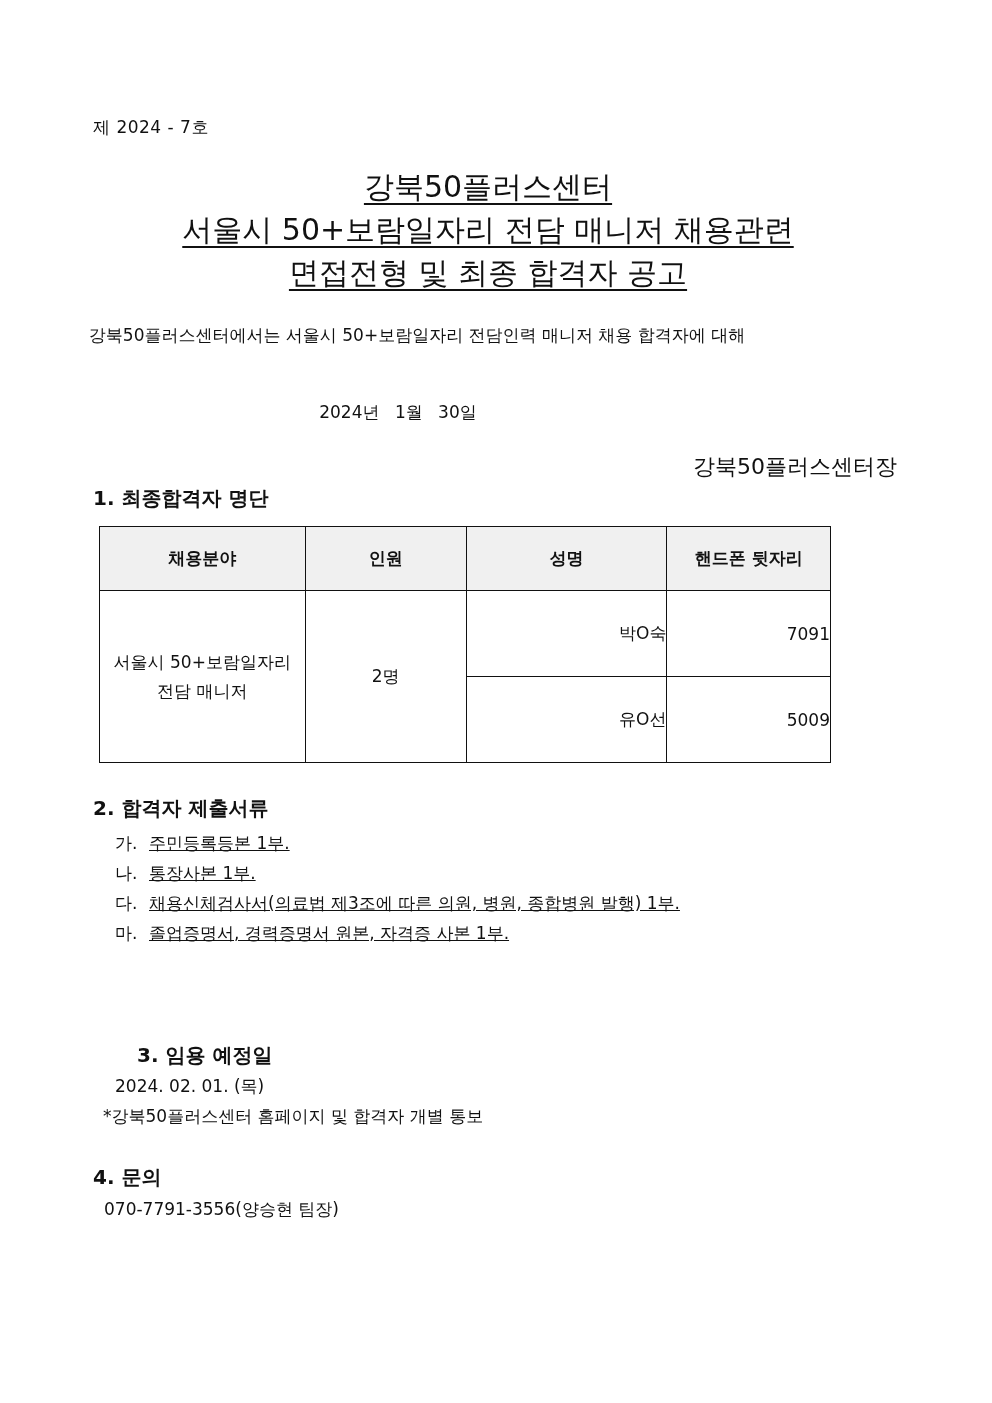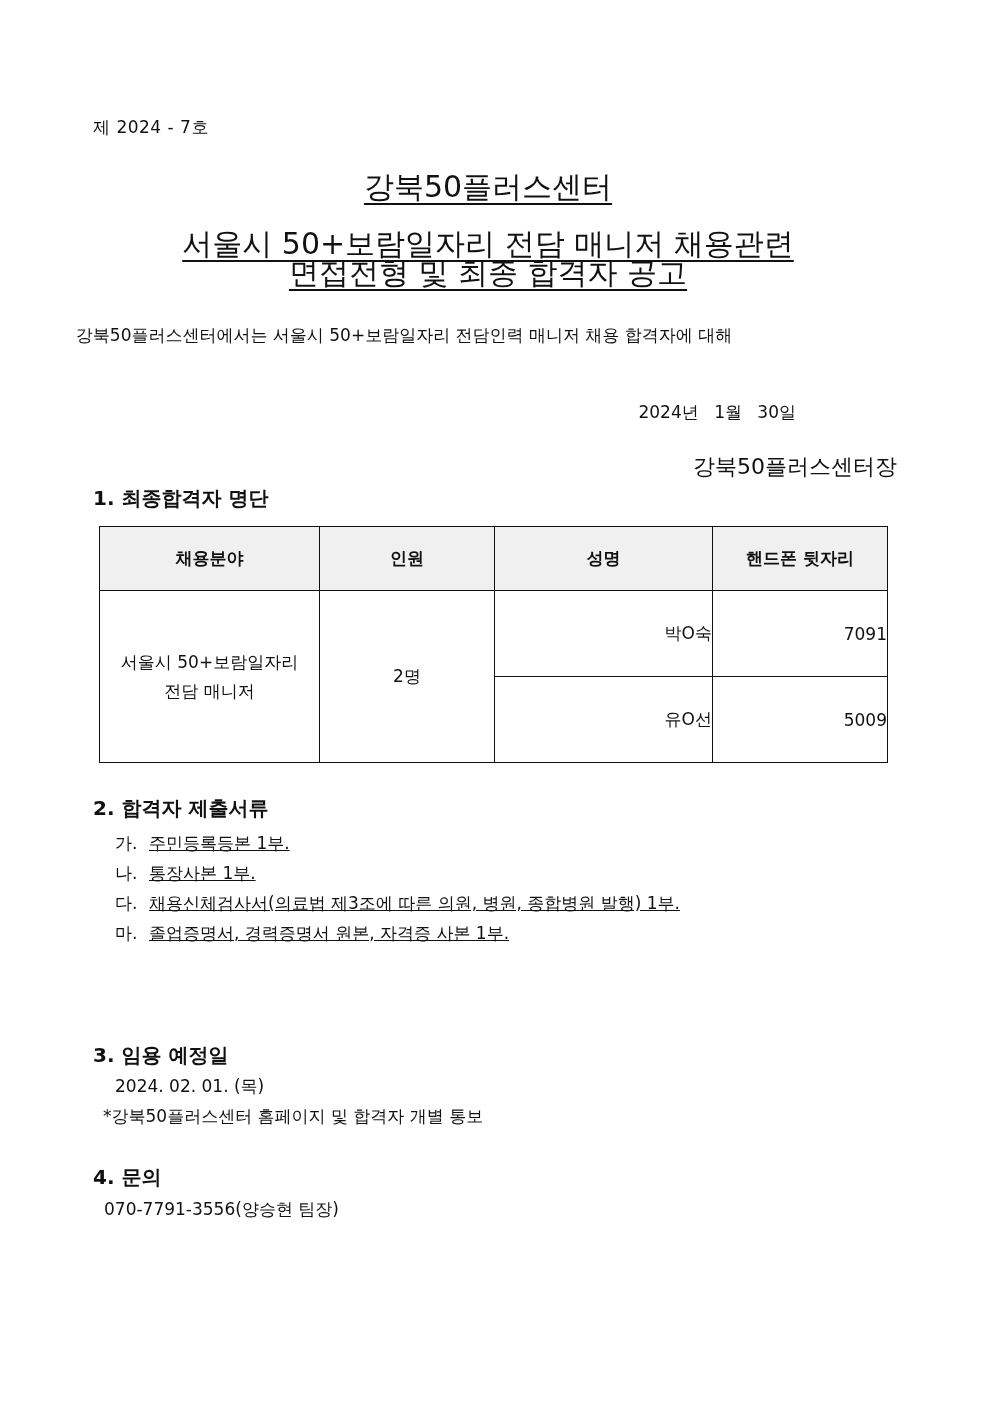--- a/index.html
+++ b/index.html
@@ -2,31 +2,31 @@
 <html><head>
 <meta charset="utf-8">
 <style>
   html, body { margin: 0; padding: 0; background: #ffffff; }
   body { width: 992px; height: 1403px; position: relative; font-family: "DejaVu Sans", "Liberation Sans", sans-serif; color: #111; overflow: hidden; }
   .abs { position: absolute; }
   .docno { left: 93px; top: 116px; font-size: 17px; letter-spacing: 0.5px; }
   .title { left: 0; width: 976px; text-align: center; font-size: 30px; line-height: 42px; }
   .title span { text-decoration: underline; text-underline-offset: 6px; text-decoration-thickness: 1.5px; }
   .t1 { top: 166px; }
-  .t2 { top: 223px; }
+  .t2 { top: 209px; }
   .t3 { top: 252px; }
-  .intro { left: 0; width: 808px; text-align: center; font-size: 17px; line-height: 27px; top: 322px; }
-  .date { left: 0; width: 796px; text-align: right; font-size: 17px; top: 401px; word-spacing: 10px; }
+  .intro { left: 0; width: 808px; text-align: center; font-size: 17px; line-height: 27px; top: 322px; padding-left: 13px; }
+  .date { left: 0; width: 796px; text-align: center; font-size: 17px; top: 401px; word-spacing: 10px; }
   .signer { right: 95px; top: 452px; font-size: 22px; }
   .section { left: 93px; font-size: 20px; font-weight: bold; }
   .s1 { top: 485px; }
   .s2 { top: 795px; }
-  .s3 { top: 1042px; }
+  .s3 { top: 1042px; margin-left: 44px; }
   .s4 { top: 1164px; }
-  table.roster { position: absolute; left: 99px; top: 526px; width: 789px; border-collapse: collapse; font-size: 17px; }
+  table.roster { position: absolute; left: 99px; top: 526px; width: 732px; border-collapse: collapse; font-size: 17px; }
   table.roster td, table.roster th { border: 1px solid #111; text-align: center; vertical-align: middle; padding: 0; }
   table.roster th { background: #f0f0f0; height: 63px; font-weight: bold; font-size: 17px; }
   table.roster td.row { height: 85px; text-align: right; }
   .col1 { width: 219px; }
   .col2 { width: 174px; }
   .col3 { width: 217px; }
   .col4 { width: 174px; }
   .field-cell { line-height: 29px; }
   .list { left: 115px; font-size: 17px; line-height: 30px; }
   .docs { top: 828px; text-decoration: underline; }

